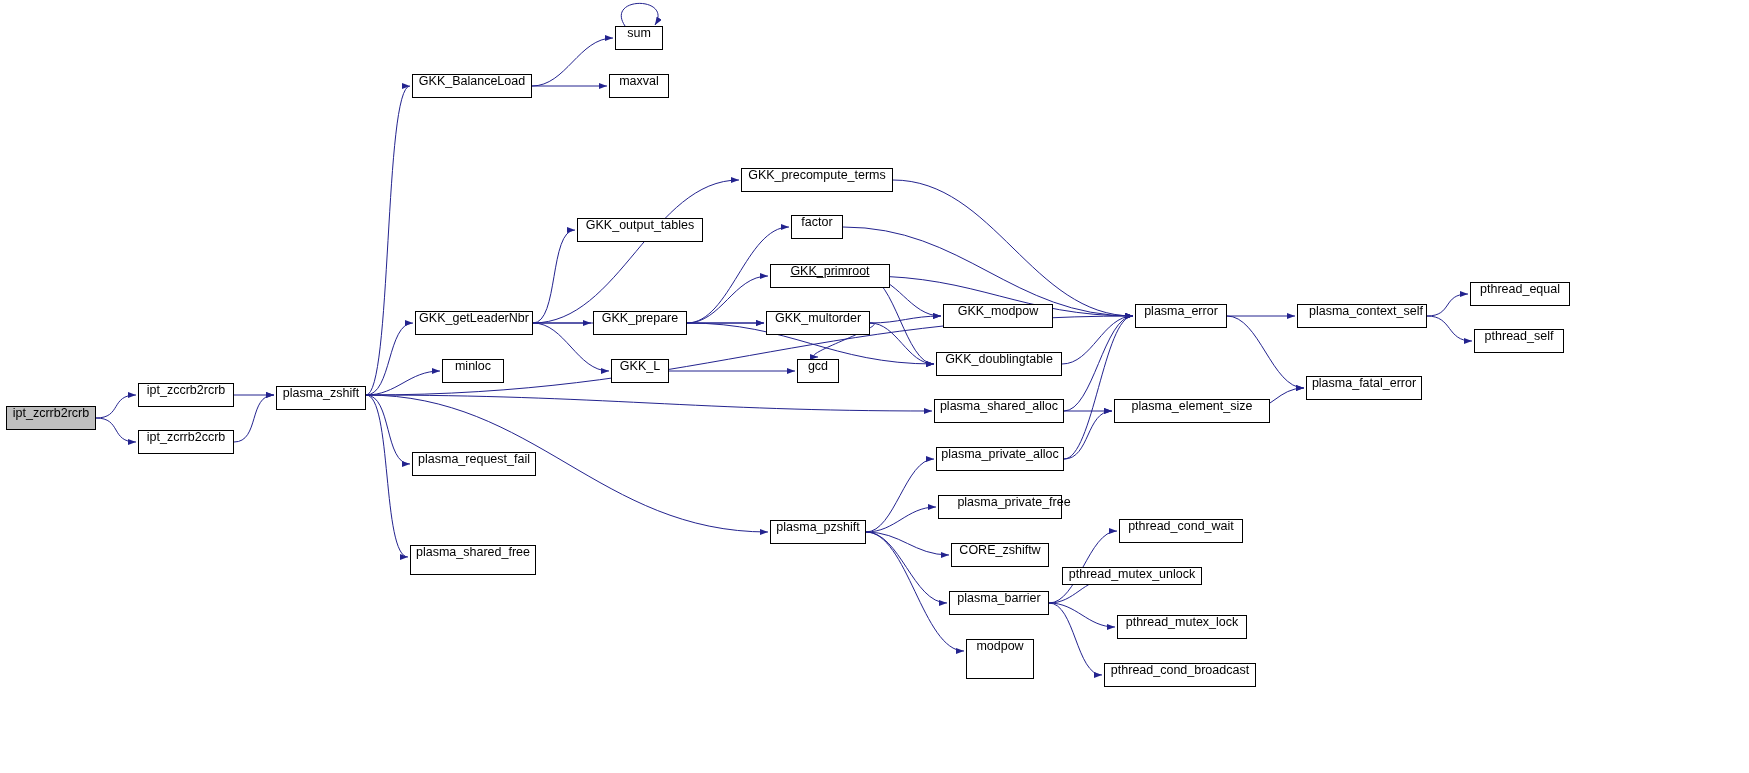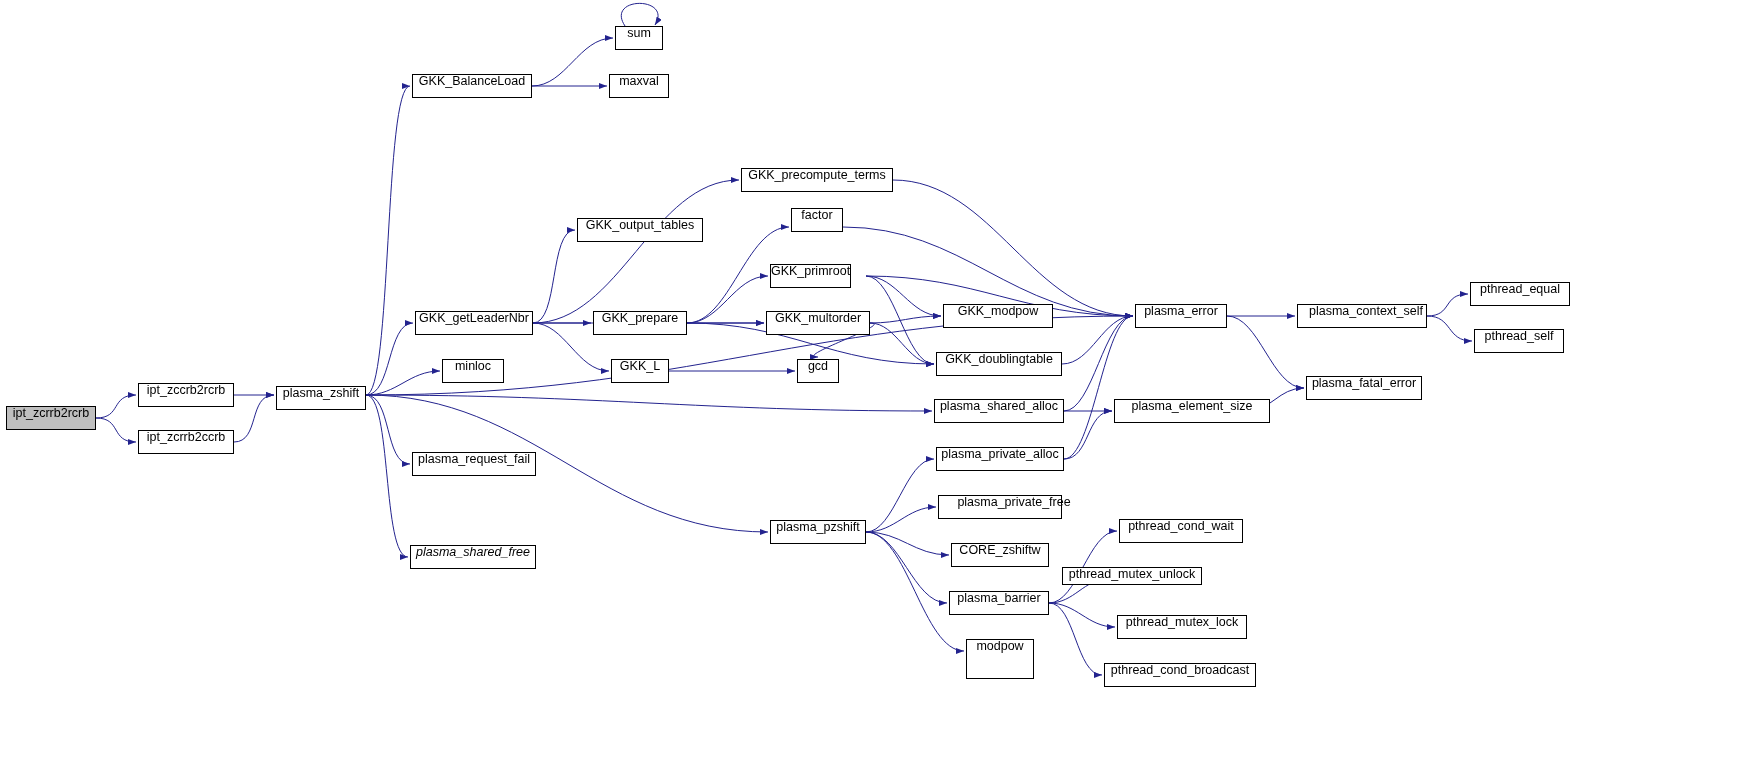--- a/index.html
+++ b/index.html
@@ -128,39 +128,39 @@
       </div>
       <div class="node" style="left: 415px; top: 311px; width: 118px; height: 24px;">
         <span>GKK_getLeaderNbr</span>
       </div>
       <div class="node" style="left: 442px; top: 359px; width: 62px; height: 24px;">
         <span>minloc</span>
       </div>
       <div class="node" style="left: 412px; top: 452px; width: 124px; height: 24px;">
         <span>plasma_request_fail</span>
       </div>
-      <div class="node" style="left: 410px; top: 545px; width: 126px; height: 24px; font-style: italic;">
+      <div class="node" style="left: 410px; top: 545px; width: 126px; height: 30px;">
         <span>plasma_shared_free</span>
       </div>
       <div class="node" style="left: 577px; top: 218px; width: 126px; height: 24px;">
         <span>GKK_output_tables</span>
       </div>
       <div class="node" style="left: 593px; top: 311px; width: 94px; height: 24px;">
         <span>GKK_prepare</span>
       </div>
       <div class="node" style="left: 611px; top: 359px; width: 58px; height: 24px;">
         <span>GKK_L</span>
       </div>
       <div class="node" style="left: 741px; top: 168px; width: 152px; height: 24px;">
         <span>GKK_precompute_terms</span>
       </div>
-      <div class="node" style="left: 791px; top: 208px; width: 52px; height: 24px;">
+      <div class="node" style="left: 791px; top: 215px; width: 52px; height: 24px;">
         <span>factor</span>
       </div>
-      <div class="node" style="left: 770px; top: 264px; width: 81px; height: 24px;">
+      <div class="node" style="left: 770px; top: 264px; width: 120px; height: 24px; text-decoration: underline;">
         <span>GKK_primroot</span>
       </div>
       <div class="node" style="left: 766px; top: 311px; width: 104px; height: 24px;">
         <span>GKK_multorder</span>
       </div>
       <div class="node" style="left: 797px; top: 359px; width: 42px; height: 24px;">
         <span>gcd</span>
       </div>
       <div class="node" style="left: 943px; top: 304px; width: 110px; height: 24px;">
         <span>GKK_modpow</span>

